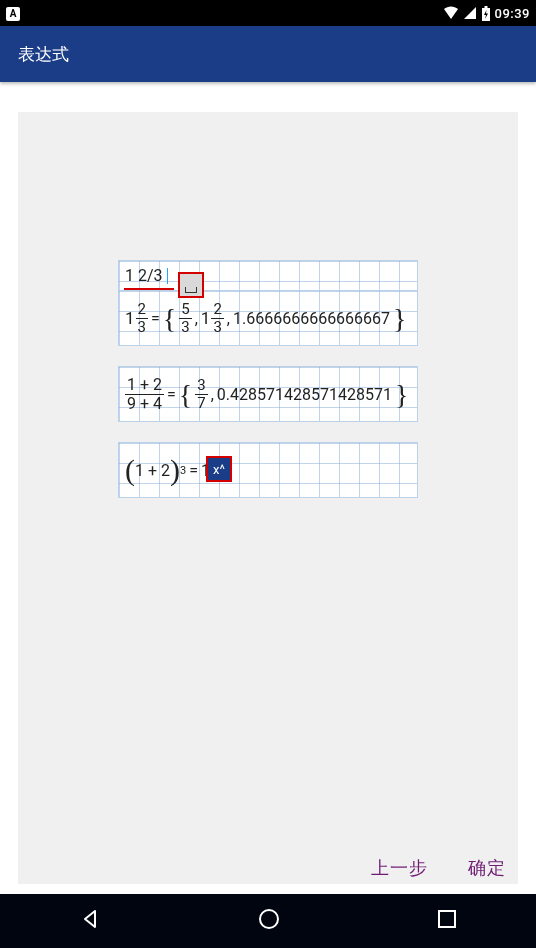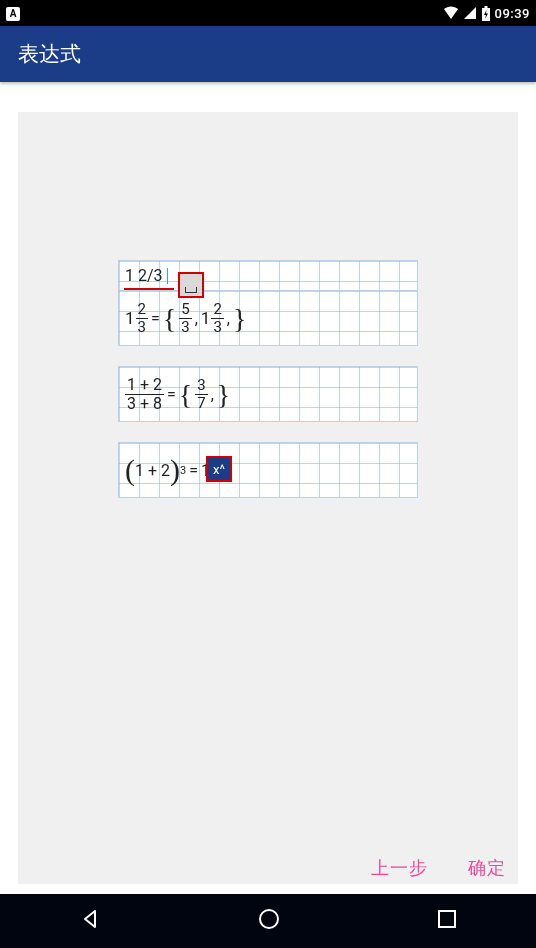--- a/index.html
+++ b/index.html
@@ -8,21 +8,21 @@
   
   .statusbar { height:26px; background:#000; color:#fff; display:flex; align-items:center; padding:0 6px; font-size:13px; }
   .statusbar .left { flex:0 0 auto; }
   .statusbar .right { margin-left:auto; display:flex; align-items:center; gap:4px;text-align:right; }
   .status-icon { display:inline-flex; }
   .status-box { width:14px; height:14px; background:#fff; color:#000; font-size:10px; font-weight:bold; display:inline-flex; align-items:center; justify-content:center; border-radius:2px;}
   .clock { font-weight:500; letter-spacing:0.5px; }
 
   
   .appbar { height:56px; background:#1B3C87; color:#fff; display:flex; align-items:center; padding:0 18px; box-shadow:0 2px 3px rgba(0,0,0,0.25); }
-  .appbar h1 { font-size:21px; font-weight:400; }
+  .appbar h1 { font-size:17px; font-weight:400; }
 
   
   .content { position:relative; height:calc(100% - 26px - 56px - 54px); padding:30px 18px 10px;border-radius:21px; }
   .panel { background:#f0f0f0; height:100%; display:flex; flex-direction:column; padding:148px 0 0 0; }
   .examples { display:flex; flex-direction:column; gap:20px; align-items:center; }
 
   .example { width:300px; position:relative; }
   .row { background:#fff; border:1px solid #b9d2ea; position:relative; min-height:30px; display:flex; align-items:center; padding:4px 6px; font-size:16px; color:#222; overflow:hidden; }
   .row.input-row { border-bottom:0; }
   .row + .row { margin-top:4px; }
@@ -45,21 +45,21 @@
   .frac .den { border-top:1.2px solid #222; padding:1px 2px 0; }
   .mixed { display:inline-flex; align-items:center; gap:1px; }
   .mixed .whole { font-size:17px; }
   .brset { font-size:28px; font-family:serif; line-height:0.8; position:relative; top:1px;}
   .paren { font-size:30px; font-family:serif; line-height:0.8; }
   .sup { font-size:11px; vertical-align:super; }
   .math { display:inline-flex; align-items:center; gap:3px; z-index:1; position:relative; background:transparent; }
 
   
   .dialog-buttons { position:absolute; bottom:14px; right:30px; display:flex; gap:40px; }
-  .dlg-btn { color:#ec4899; font-size:18px; font-weight:500; letter-spacing:1px; background:none; border:0; cursor:pointer; }
+  .dlg-btn { color:#701a75; font-size:18px; font-weight:500; letter-spacing:1px; background:none; border:0; cursor:pointer; }
 
   
   .navbar { height:54px; background:#000510; display:flex; align-items:center; justify-content:space-around; }
 
   
   .badge-xhat { width:26px; height:26px; background:#1B3C87; color:#fff; border:2px solid #d40000; display:flex; align-items:center; justify-content:center; font-size:13px; }
   .badge-space { width:26px; height:26px; border:2px solid #d40000; background:#d9d9d9; display:flex; align-items:flex-end; justify-content:center; padding-bottom:3px;}
   .badge-space span { width:12px; height:6px; border-left:1.5px solid #333; border-right:1.5px solid #333; border-bottom:1.5px solid #333; }
 
   .underline-red { position:absolute; height:2px; background:#d40000; }
@@ -127,39 +127,41 @@
               </span>
             <span>,</span>
             <span class="mixed">
                 <span class="whole">1</span>
                 <span class="frac">
                   <span class="num">2</span>
                   <span class="den">3</span>
                 </span>
               </span>
             <span>,</span>
+            <span>1.6666666666666667</span>
             <span class="brset">}</span>
           </span>
         </div>
       </div>
 
       <div class="example">
         <div class="row grid-bg output-row">
           <span class="math">
             <span class="frac" style="font-size:16px;">
                 <span class="num">1 + 2</span>
-                <span class="den">3 + 8</span>
+                <span class="den">9 + 4</span>
               </span>
             <span>=</span>
             <span class="brset">{</span>
             <span class="frac">
                 <span class="num">3</span>
                 <span class="den">7</span>
               </span>
             <span>,</span>
+            <span>0.428571428571428571</span>
             <span class="brset">}</span>
           </span>
         </div>
       </div>
 
       <div class="example">
         <div class="underline-red" style="left:6px; top:28px; width:78px;"></div>
         <div class="badge-xhat" style="position:absolute; left:88px; top:14px; z-index:3;">x^</div>
         <div class="row grid-bg output-row">
           <span class="math">

